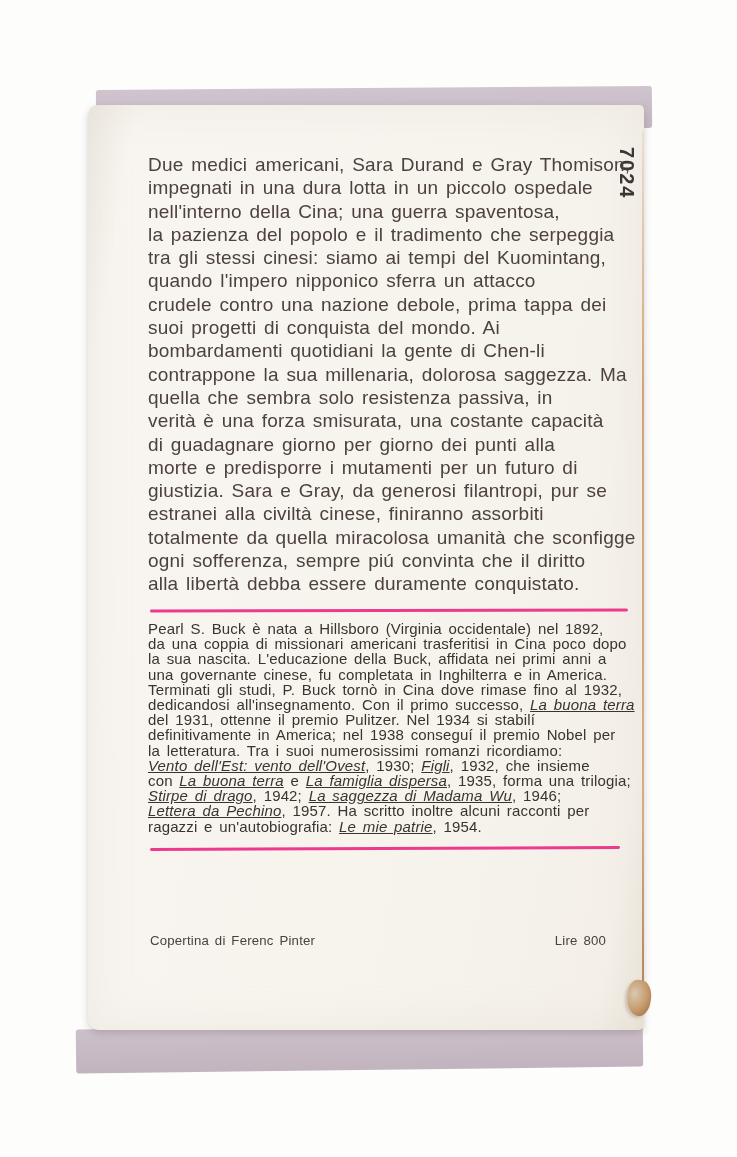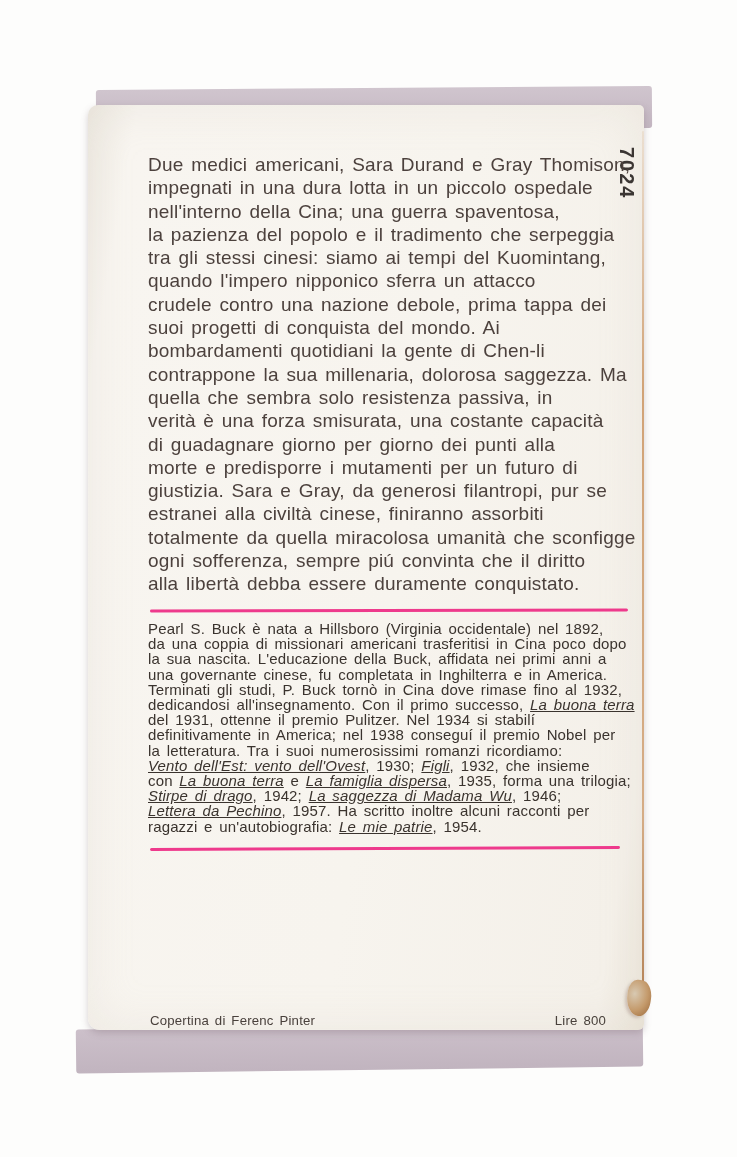--- a/index.html
+++ b/index.html
@@ -57,21 +57,21 @@
     color:#3a332e; font-size:15px; line-height:15.2px;
     letter-spacing:.15px; word-spacing:2.4px; white-space:pre;
   }
   .it { font-style:italic;text-decoration:underline; }
 
   .rule { position:absolute; left:62px; height:3px; background:#ee3a8c; border-radius:2px; }
   .rule.top-rule { top:504px; width:478px; transform:rotate(-0.1deg); }
   .rule.bottom-rule { top:742px; width:470px; transform:rotate(-0.25deg); }
 
   .footer {
-    position:absolute; left:62px; top:908px; width:456px;
+    position:absolute; left:62px; top:828px; width:456px;
     display:flex; justify-content:space-between; align-items:flex-end;
     color:#49413c; font-size:13.2px; letter-spacing:.2px; word-spacing:2px;
   }
 </style>
 </head>
 <body>
 
 <div class="photo">
   <div class="book">
 

